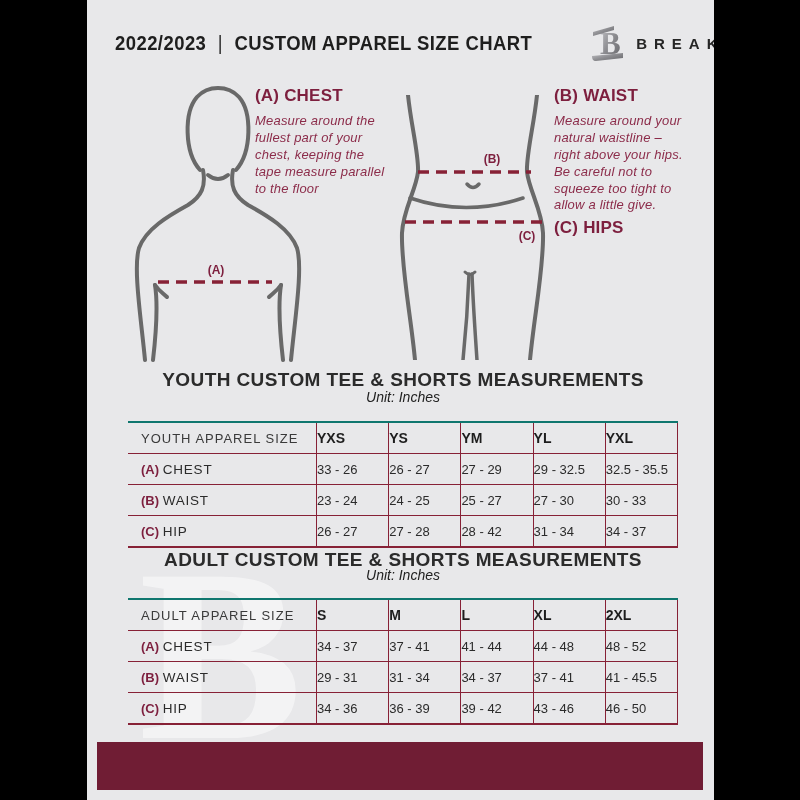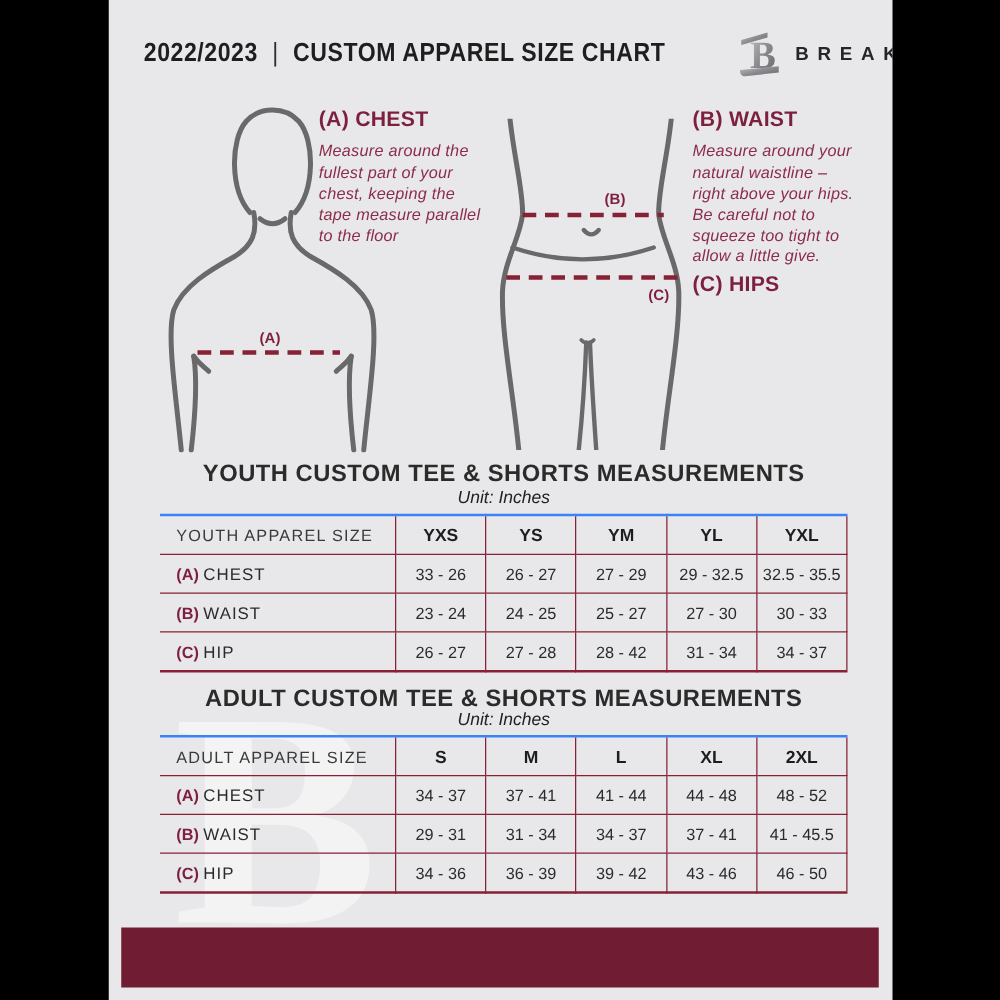--- a/index.html
+++ b/index.html
@@ -29,23 +29,23 @@
   .fig{position:absolute;z-index:1;}
   .fig-upper{left:43px;top:82px;}
   .fig-lower{left:308px;top:95px;}
   
   .tbl-title{position:absolute;left:41px;width:550px;text-align:center;
              font-size:19px;font-weight:bold;color:#2b2b2b;letter-spacing:.4px;z-index:2;}
   .tbl-unit{position:absolute;left:41px;width:550px;text-align:center;
             font-size:14px;font-style:italic;color:#222;z-index:2;}
   table.size-table{position:absolute;left:41px;width:550px;border-collapse:collapse;
             table-layout:fixed;z-index:2;
-            border-top:2px solid #3b82f6;border-bottom:2px solid #872136;}
+            border-top:2px solid #0f766e;border-bottom:2px solid #872136;margin-top:10px;}
   table.size-table th,table.size-table td{
-            border:1px solid #872136;height:30px;padding:0;text-align:center;
+            border:1px solid #872136;height:30px;padding:0;text-align:left;
             font-size:13px;color:#2b2b2b;background:transparent;}
   table.size-table th:first-child,table.size-table td:first-child{
             border-left:none;width:175px;text-align:left;padding-left:13px;}
   table.size-table th{font-weight:bold;font-size:14px;color:#1d1d1d;}
   table.size-table th.col-label{font-weight:normal;font-size:13px;color:#3a3a3a;letter-spacing:1px;}
   .rk{font-weight:bold;color:#7d1f3e;}
   .rl{color:#2b2b2b;letter-spacing:.8px;font-size:13.5px;}
   .youth-title{top:369px;} .youth-unit{top:389px;} .youth-table{top:411px;}
   .adult-title{top:549px;} .adult-unit{top:567px;} .adult-table{top:588px;}
   

